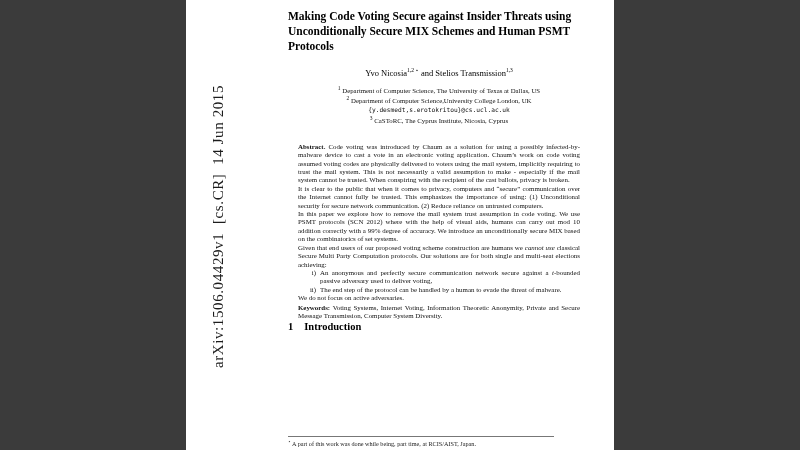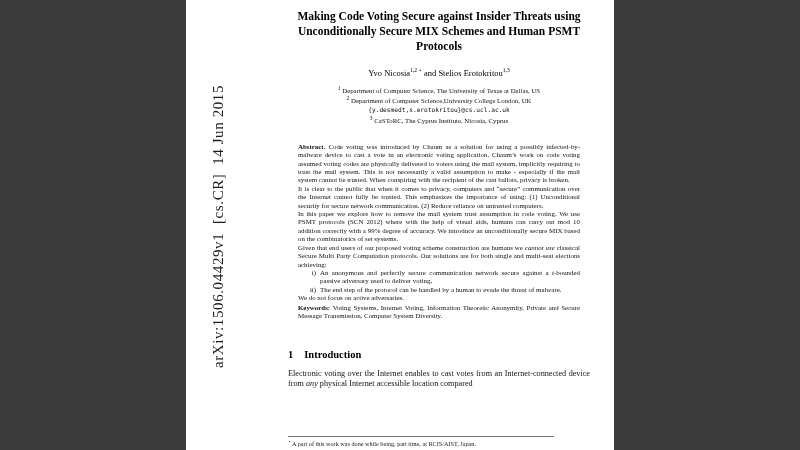--- a/index.html
+++ b/index.html
@@ -17,21 +17,21 @@
   .watermark {
     position:absolute; left:-138px; top:218px; width:340px;
     transform:rotate(-90deg);
     text-align:center;
     font-size:15px; letter-spacing:0.6px; color:#1c1c1c;
     white-space:pre;
   }
   .content { position:absolute; left:102px; right:24px; top:0; }
   .title {
     margin-top:9px;
-    text-align:center; font-weight:bold;
+    text-align:left; font-weight:bold;
     font-size:11.5px; line-height:1.3; color:#000;
   }
   .authors {
     margin-top:13px; text-align:center; font-size:8.5px; color:#000;
   }
   .authors sup, .aff sup { font-size:5.5px; }
   .affs { margin-top:7px; text-align:center; font-size:6.8px; line-height:1.4; color:#111; }
   .aff-email {
     font-family:"DejaVu Sans Mono","Liberation Mono", monospace;
     font-size:6.2px;
@@ -39,21 +39,21 @@
   .abstract {
     margin-top:17px; padding:0 10px;
     font-size:6.9px; line-height:1.22; text-align:justify; color:#111;
   }
   .abstract p { margin:0; }
   .abstract .item { display:flex; margin-left:6px; }
   .abstract .item .lbl { width:12px; flex:0 0 12px; text-align:right; margin-right:4px; }
   .abstract .kw { margin-top:1px; }
   .ital { font-style:italic; }
   .section-heading {
-    margin-top:28px; font-size:10.5px; font-weight:bold; color:#000;
+    margin-top:0; font-size:10.5px; font-weight:bold; color:#000;
   }
   .section-heading .num { margin-right:11px; }
   .intro {
     margin-top:9px; font-size:8.2px; line-height:1.32;
     text-align:justify; color:#111;
   }
   .footnote {
     position:absolute; left:102px; bottom:3px; right:60px;
     font-size:6.2px; color:#222;
     border-top:0.5px solid #777; padding-top:2px;
@@ -66,21 +66,21 @@
 <div class="stage">
   <div class="page">
 
     <div class="watermark">arXiv:1506.04429v1  [cs.CR]  14 Jun 2015</div>
 
     <div class="content">
 
       <div class="title">Making Code Voting Secure against Insider Threats using Unconditionally Secure MIX Schemes and Human PSMT Protocols</div>
 
       <div class="authors">
-        <span>Yvo Nicosia</span><sup>1,2 ⋆</sup><span> and </span><span>Stelios Erotokritou</span><sup>1,3</sup>
+        <span>Yvo Nicosia</span><sup>1,2 ⋆</sup><span> and </span><span>Stelios Transmission</span><sup>1,3</sup>
       </div>
 
       <div class="affs">
         <div class="aff"><sup>1</sup> <span>Department of Computer Science, The University of Texas at Dallas, US</span></div>
         <div class="aff"><sup>2</sup> <span>Department of Computer Science,University College London, UK</span></div>
         <div class="aff-email">{y.desmedt,s.erotokritou}@cs.ucl.ac.uk</div>
         <div class="aff"><sup>3</sup> <span>CaSToRC, The Cyprus Institute, Nicosia, Cyprus</span></div>
       </div>
 
       <div class="abstract">
@@ -97,23 +97,20 @@
           <span>The end step of the protocol can be handled by a human to evade the threat of malware.</span>
         </div>
         <p>We do not focus on active adversaries.</p>
         <p class="kw"><b>Keywords:</b><span> Voting Systems, Internet Voting, Information Theoretic Anonymity, Private and Secure Message Transmission, Computer System Diversity.</span></p>
       </div>
 
       <div class="section-heading">
         <span class="num">1</span><span>Introduction</span>
       </div>
 
-      <div class="intro">
-        <span>Electronic voting over the Internet enables to cast votes from an Internet-connected device from </span><span class="ital">any</span><span> physical Internet accessible location compared</span>
-      </div>
 
     </div>
 
     <div class="footnote">
       <sup>⋆</sup><span> A part of this work was done while being, part time, at RCIS/AIST, Japan.</span>
     </div>
 
   </div>
 </div>
 

